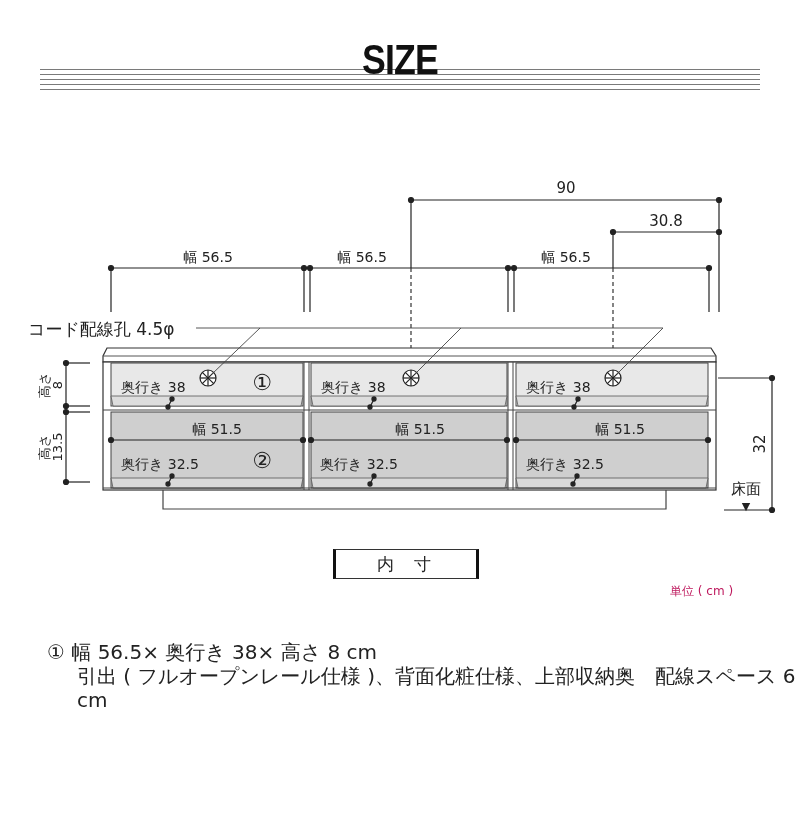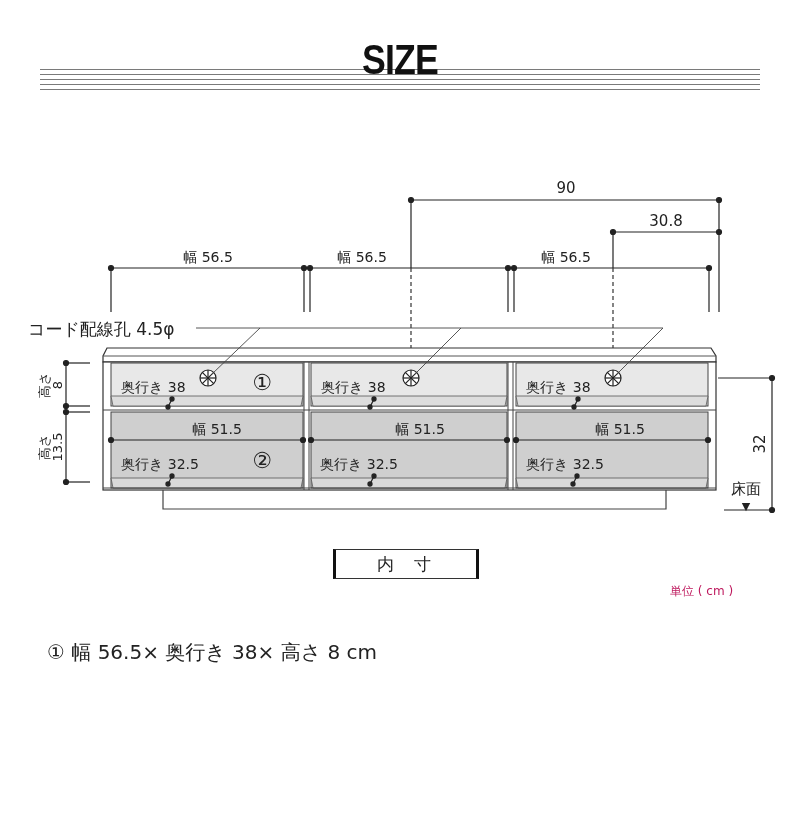--- a/index.html
+++ b/index.html
@@ -228,13 +228,14 @@
   </g>
   <text class="lbl" x="746" y="494" font-size="15" text-anchor="middle">床面</text>
   <text class="lbl" x="746" y="510" font-size="11" text-anchor="middle">▼</text>
 </svg>
 
 <div class="naisun">内寸</div>
 <div class="unit">単位 ( cm )</div>
 
 <div class="specs">
   <div>① 幅 56.5× 奥行き 38× 高さ 8 cm</div>
+  <div class="indent">引出 ( フルオープンレール仕様 )、背面化粧仕様、上部収納奥　配線スペース 6 cm</div>
 </div>
 
 </body></html>

